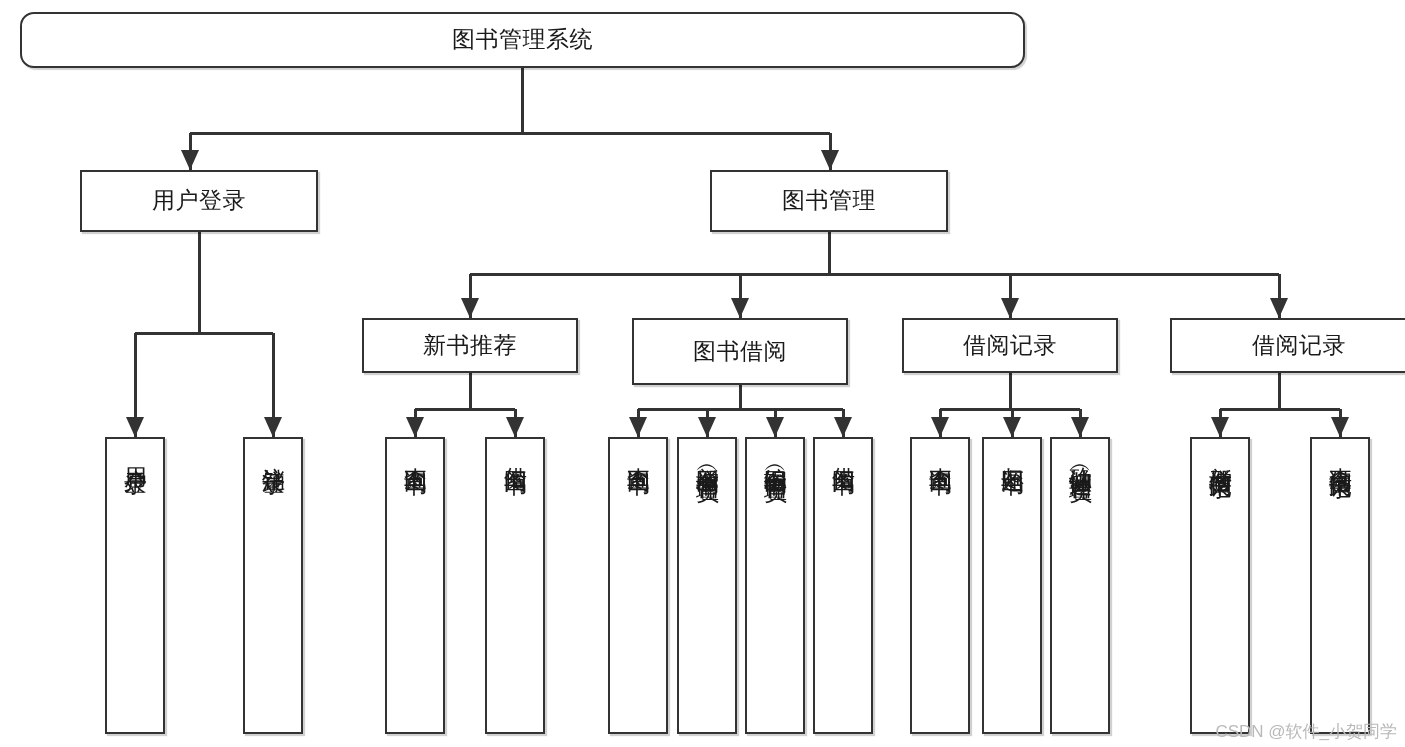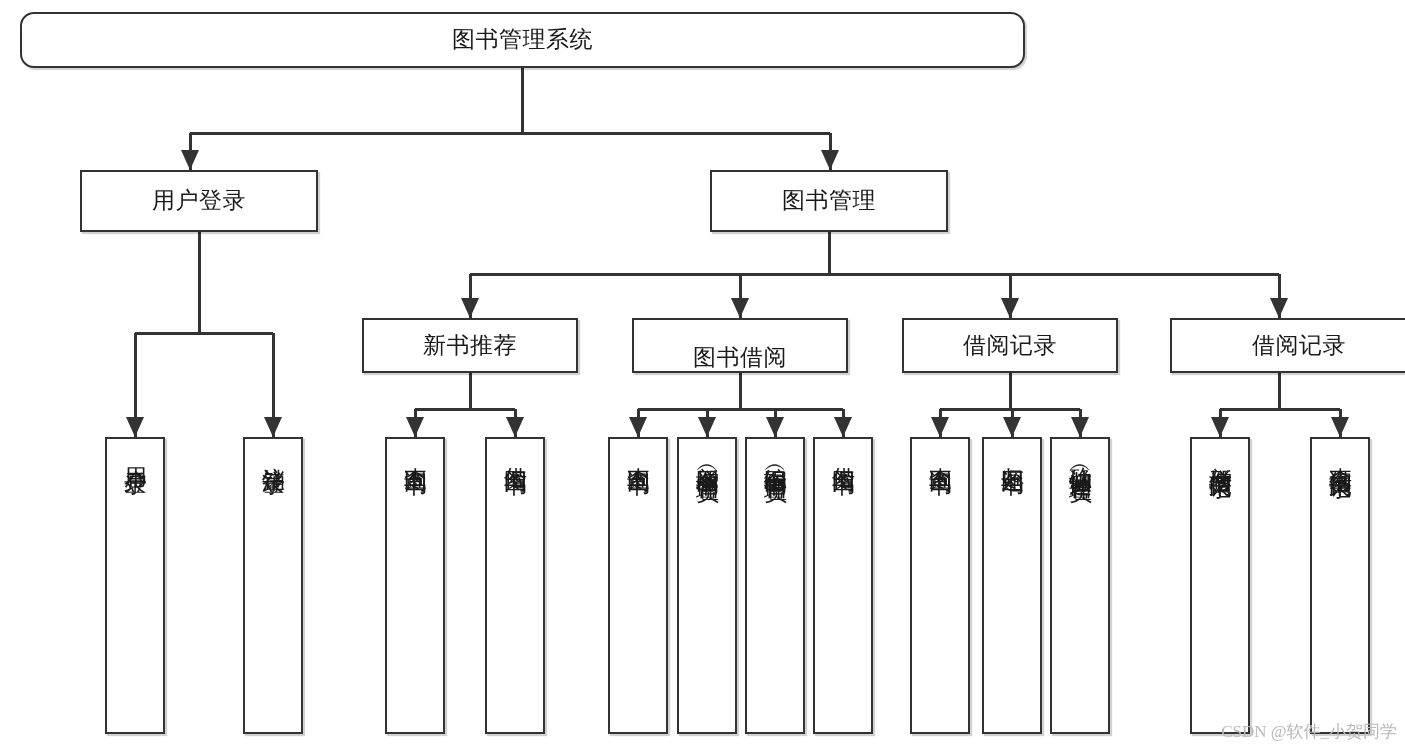--- a/index.html
+++ b/index.html
@@ -61,21 +61,21 @@
     letter-spacing: 2px;
     margin: 0 auto;
   }
   #watermark {
     position: absolute;
     right: 8px;
     bottom: 4px;
     font-size: 17px;
     color: #b9b9b9;
     white-space: nowrap;
-    font-family: Liberation Serif, serif;
+    font-family: Liberation Sans, sans-serif;
     margin-top: 24px;
   }
 </style>
 </head>
 <body>
 
 <div id="diagram-root">
 
   <svg id="edges-layer" viewBox="0 0 1405 747" xmlns="http://www.w3.org/2000/svg">
       <line x1="522" y1="68" x2="522" y2="133" stroke="#333333" stroke-width="3" shape-rendering="crispEdges"></line>
@@ -141,21 +141,21 @@
         <span class="node-label">用户登录</span>
       </div>
       <div class="node horizontal" style="left: 710px; top: 170px; width: 238px; height: 62px; font-family: Liberation Serif, serif;">
         <span class="node-label">图书管理</span>
       </div>
     </div>
   <div id="nodes-level2">
       <div class="node horizontal" style="left: 362px; top: 318px; width: 216px; height: 55px;">
         <span class="node-label">新书推荐</span>
       </div>
-      <div class="node horizontal" style="left: 632px; top: 318px; width: 216px; height: 55px; align-items: flex-end;">
+      <div class="node horizontal" style="left: 632px; top: 318px; width: 216px; height: 67px;">
         <span class="node-label">图书借阅</span>
       </div>
       <div class="node horizontal" style="left: 902px; top: 318px; width: 216px; height: 55px;">
         <span class="node-label">借阅记录</span>
       </div>
       <div class="node horizontal" style="left: 1170px; top: 318px; width: 258px; height: 55px;">
         <span class="node-label">借阅记录</span>
       </div>
     </div>
   <div id="nodes-leaves">

